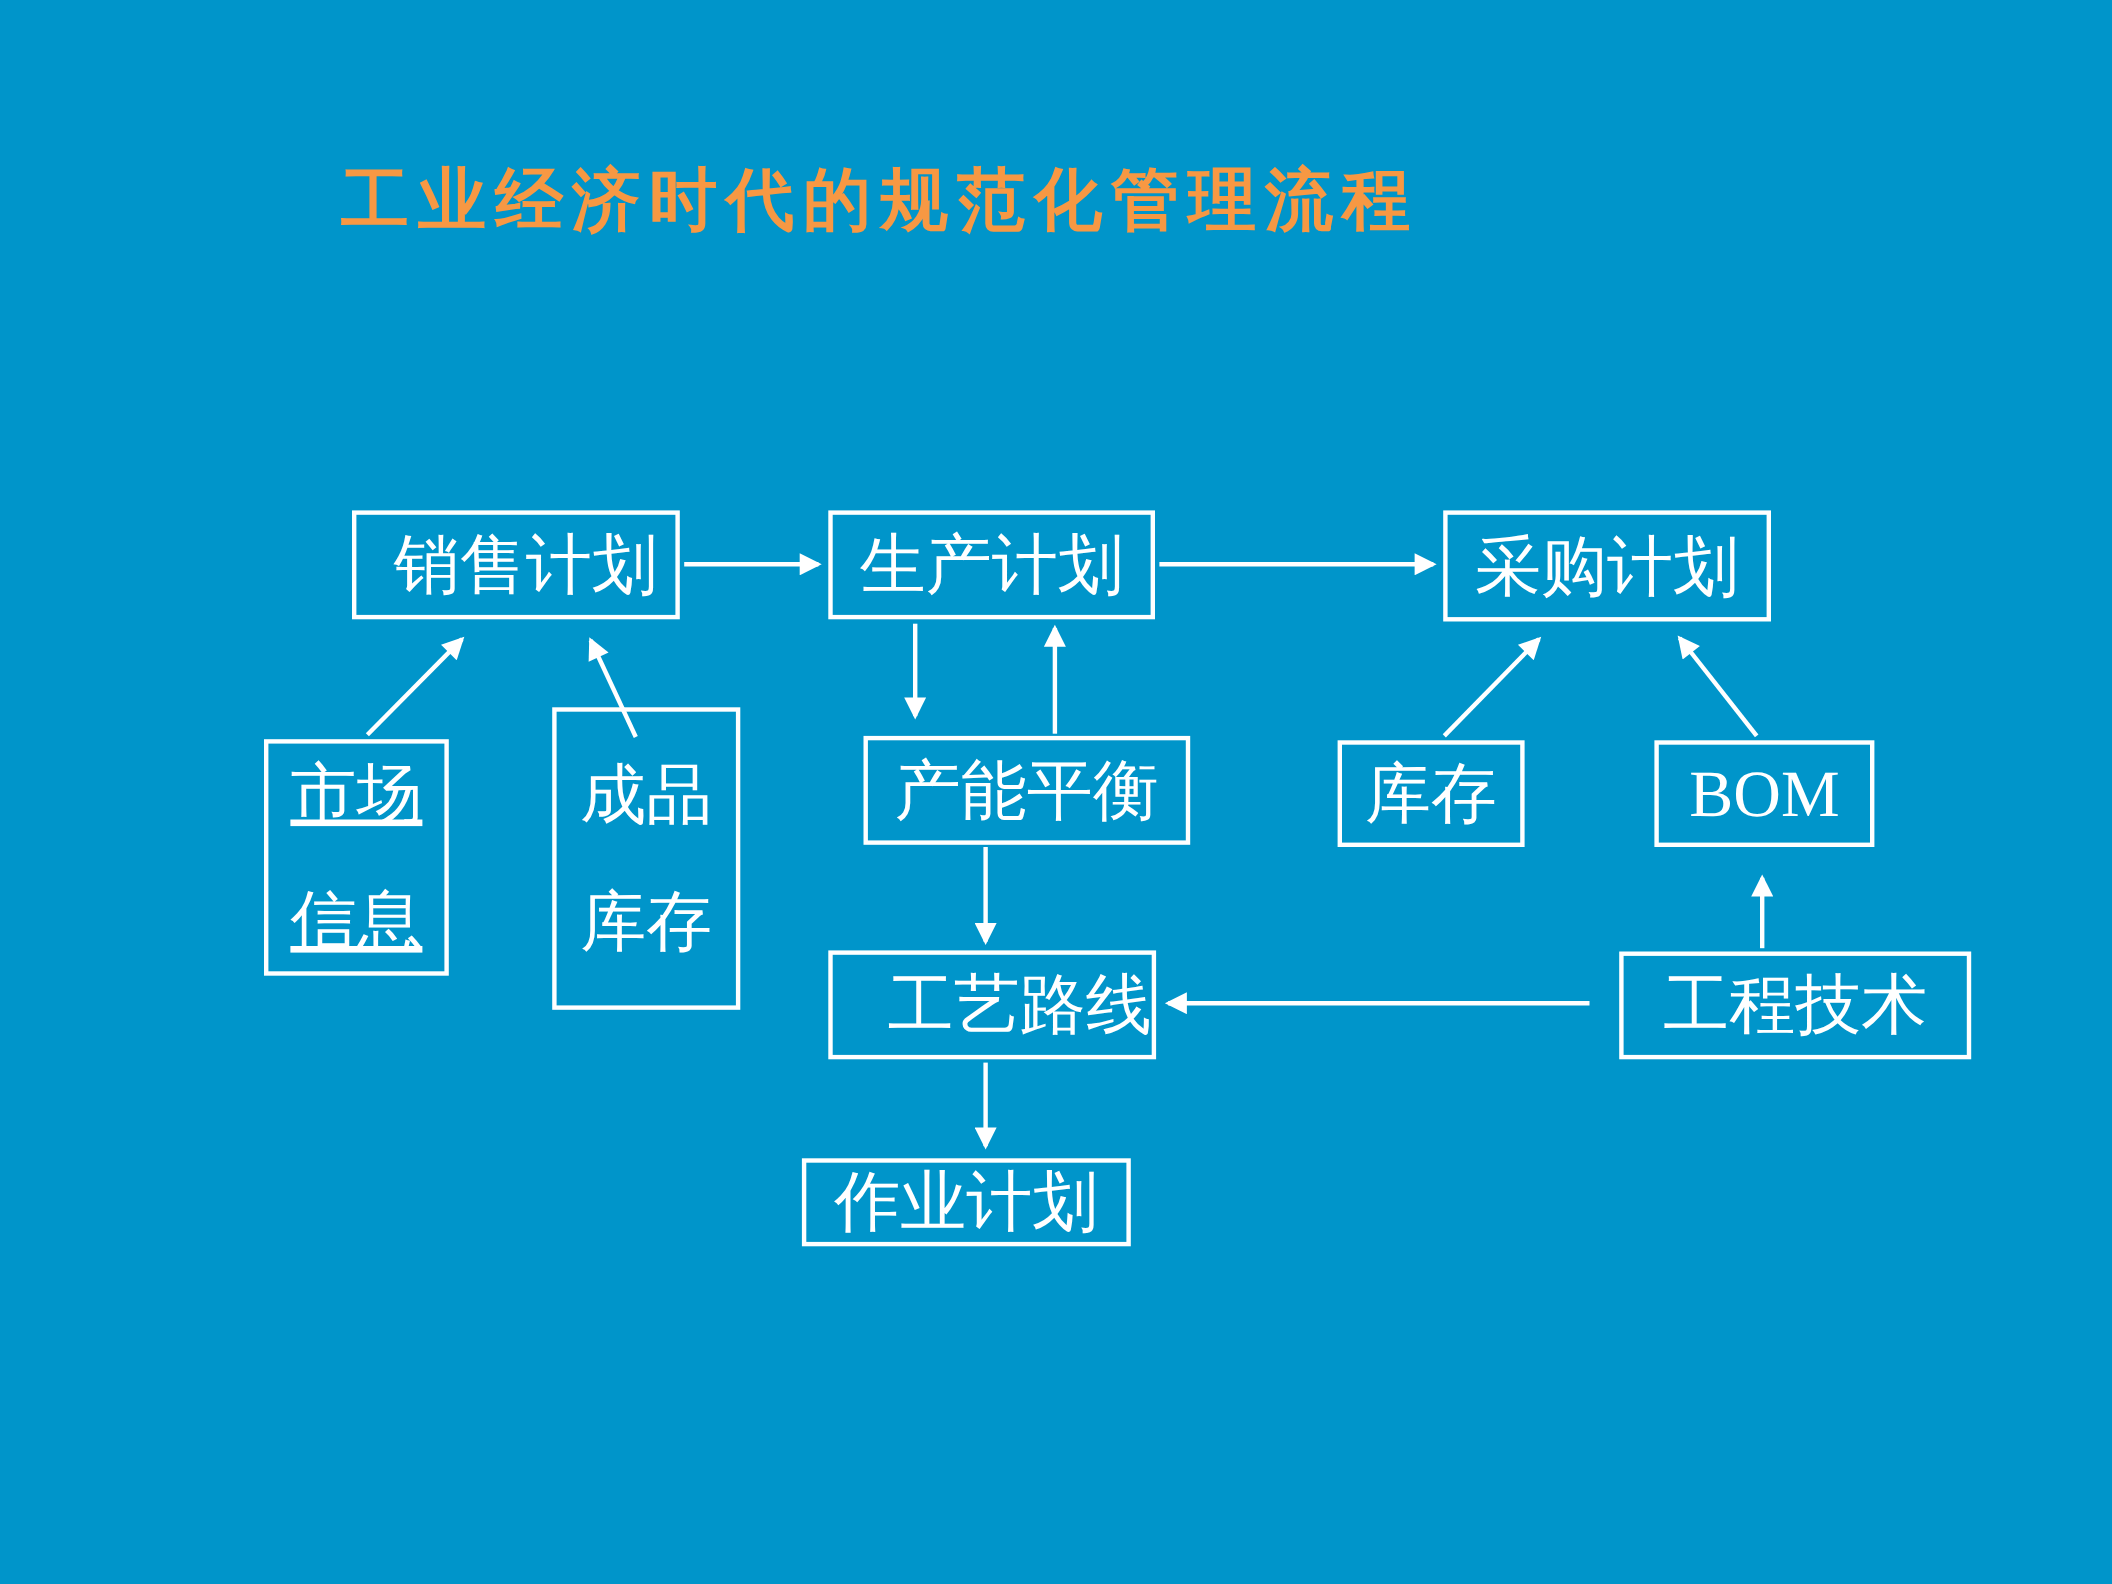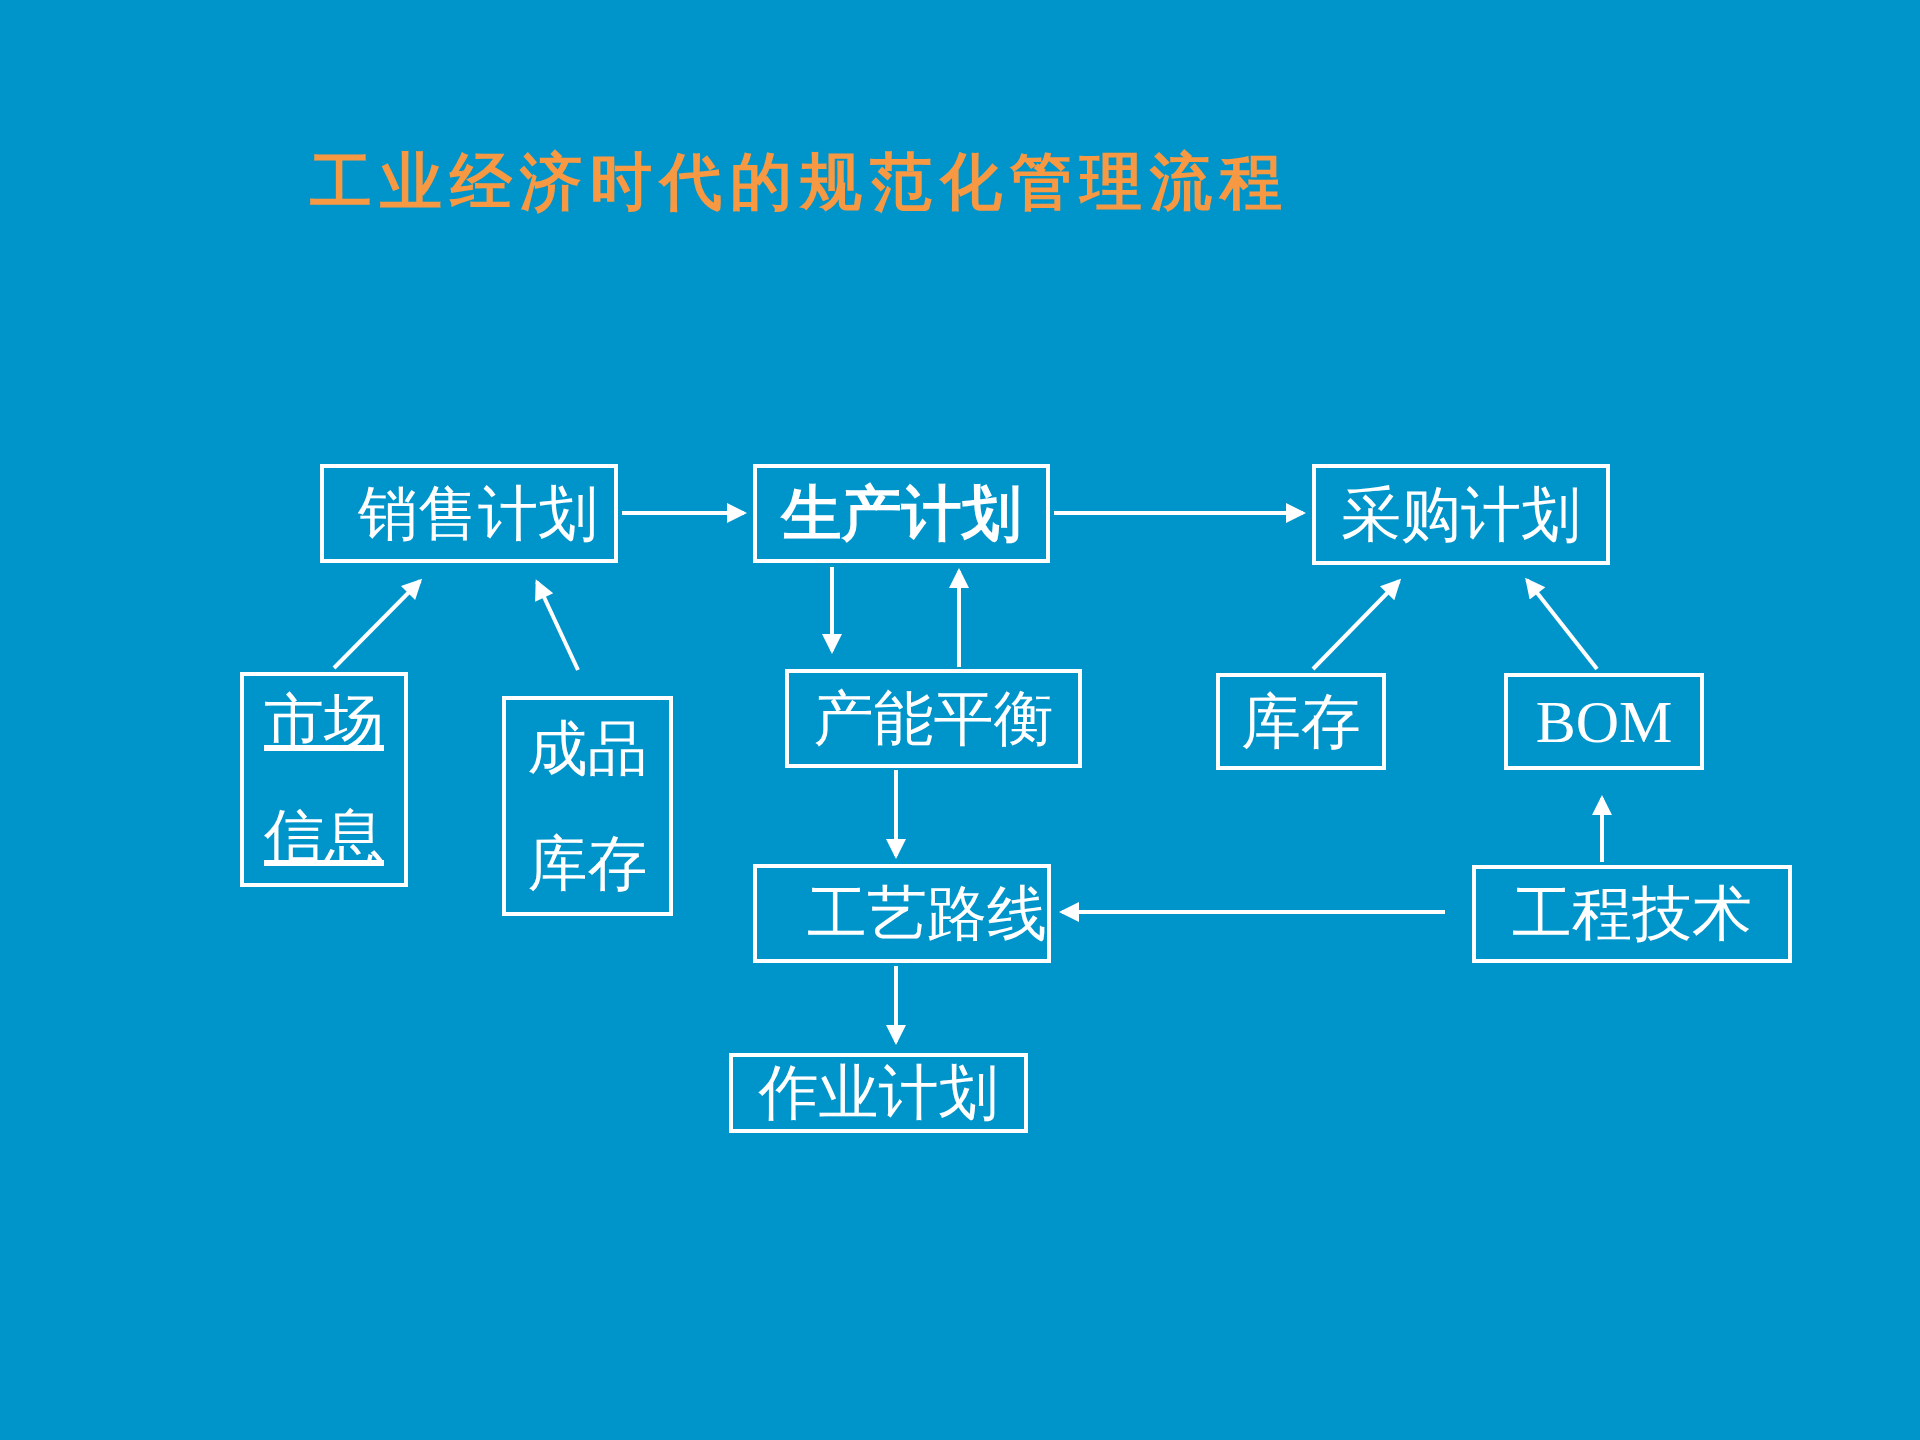--- a/index.html
+++ b/index.html
@@ -83,31 +83,31 @@
         <line class="edge-line" x1="1602" y1="862" x2="1602" y2="798" marker-end="url(#arrowhead)"></line>
         <line class="edge-line" x1="1445" y1="912" x2="1062" y2="912" marker-end="url(#arrowhead)"></line>
         <line class="edge-line" x1="896" y1="966" x2="896" y2="1042" marker-end="url(#arrowhead)"></line>
       </g>
   </svg>
 
   <div id="node-layer">
       <div class="node" style="left: 320px; top: 464px; width: 298px; height: 99px; padding-left: 18px;">
         <span class="node-line">销售计划</span>
       </div>
-      <div class="node" style="left: 753px; top: 464px; width: 297px; height: 99px; font-weight: bold;">
+      <div class="node" style="left: 753px; top: 464px; width: 297px; height: 99px;">
         <span class="node-line">生产计划</span>
       </div>
       <div class="node" style="left: 1312px; top: 464px; width: 298px; height: 101px;">
         <span class="node-line">采购计划</span>
       </div>
       <div class="node multiline" style="left: 240px; top: 672px; width: 168px; height: 215px; text-decoration: underline;">
         <span class="node-line">市场</span>
         <span class="node-line">信息</span>
       </div>
-      <div class="node multiline" style="left: 502px; top: 696px; width: 171px; height: 220px;">
+      <div class="node multiline" style="left: 502px; top: 643px; width: 171px; height: 275px;">
         <span class="node-line">成品</span>
         <span class="node-line">库存</span>
       </div>
       <div class="node" style="left: 753px; top: 669px; width: 297px; height: 99px; margin-left: 32px;">
         <span class="node-line">产能平衡</span>
       </div>
       <div class="node" style="left: 1216px; top: 673px; width: 170px; height: 97px;">
         <span class="node-line">库存</span>
       </div>
       <div class="node" style="left: 1504px; top: 673px; width: 200px; height: 97px;">

